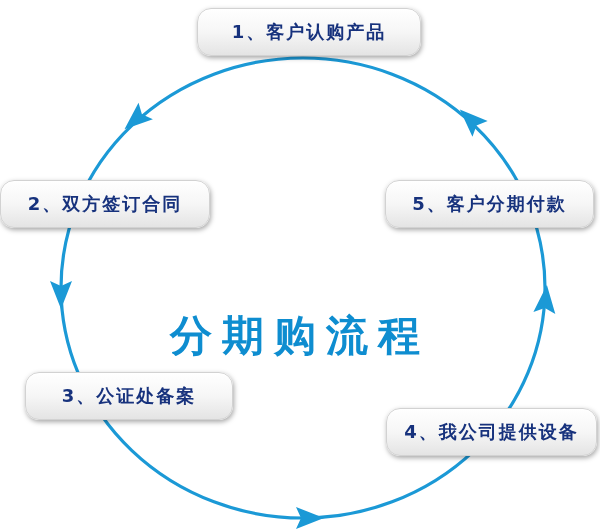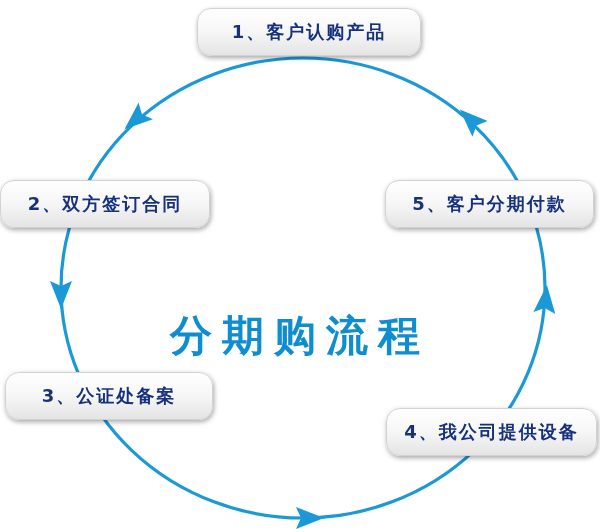--- a/index.html
+++ b/index.html
@@ -25,21 +25,21 @@
     border-radius:14px;
     box-shadow:1px 2px 5px rgba(0,0,0,.35), inset 0 1px 0 #ffffff;
     color:var(--step-text,#17327d);
     font-weight:bold;
     font-size:18px;
     letter-spacing:2px;
     white-space:nowrap;
   }
   .box1{left:197px;top:8px;width:222px;height:46px;}
   .box2{left:0;top:180px;width:208px;height:46px;}
-  .box3{left:5px;top:372px;width:206px;height:46px;justify-content:center;}
+  .box3{left:25px;top:372px;width:206px;height:46px;justify-content:center;}
   .box4{left:386px;top:372px;width:209px;height:46px;margin-top:36px;}
   .box5{left:385px;top:180px;width:207px;height:46px;}
   .diagram-title{
     position:absolute;
     left:0;top:260px;width:600px;
     text-align:center;
     font-size:42px;
     font-weight:bold;
     color:var(--title,#0e8dd0);
     letter-spacing:10px;

